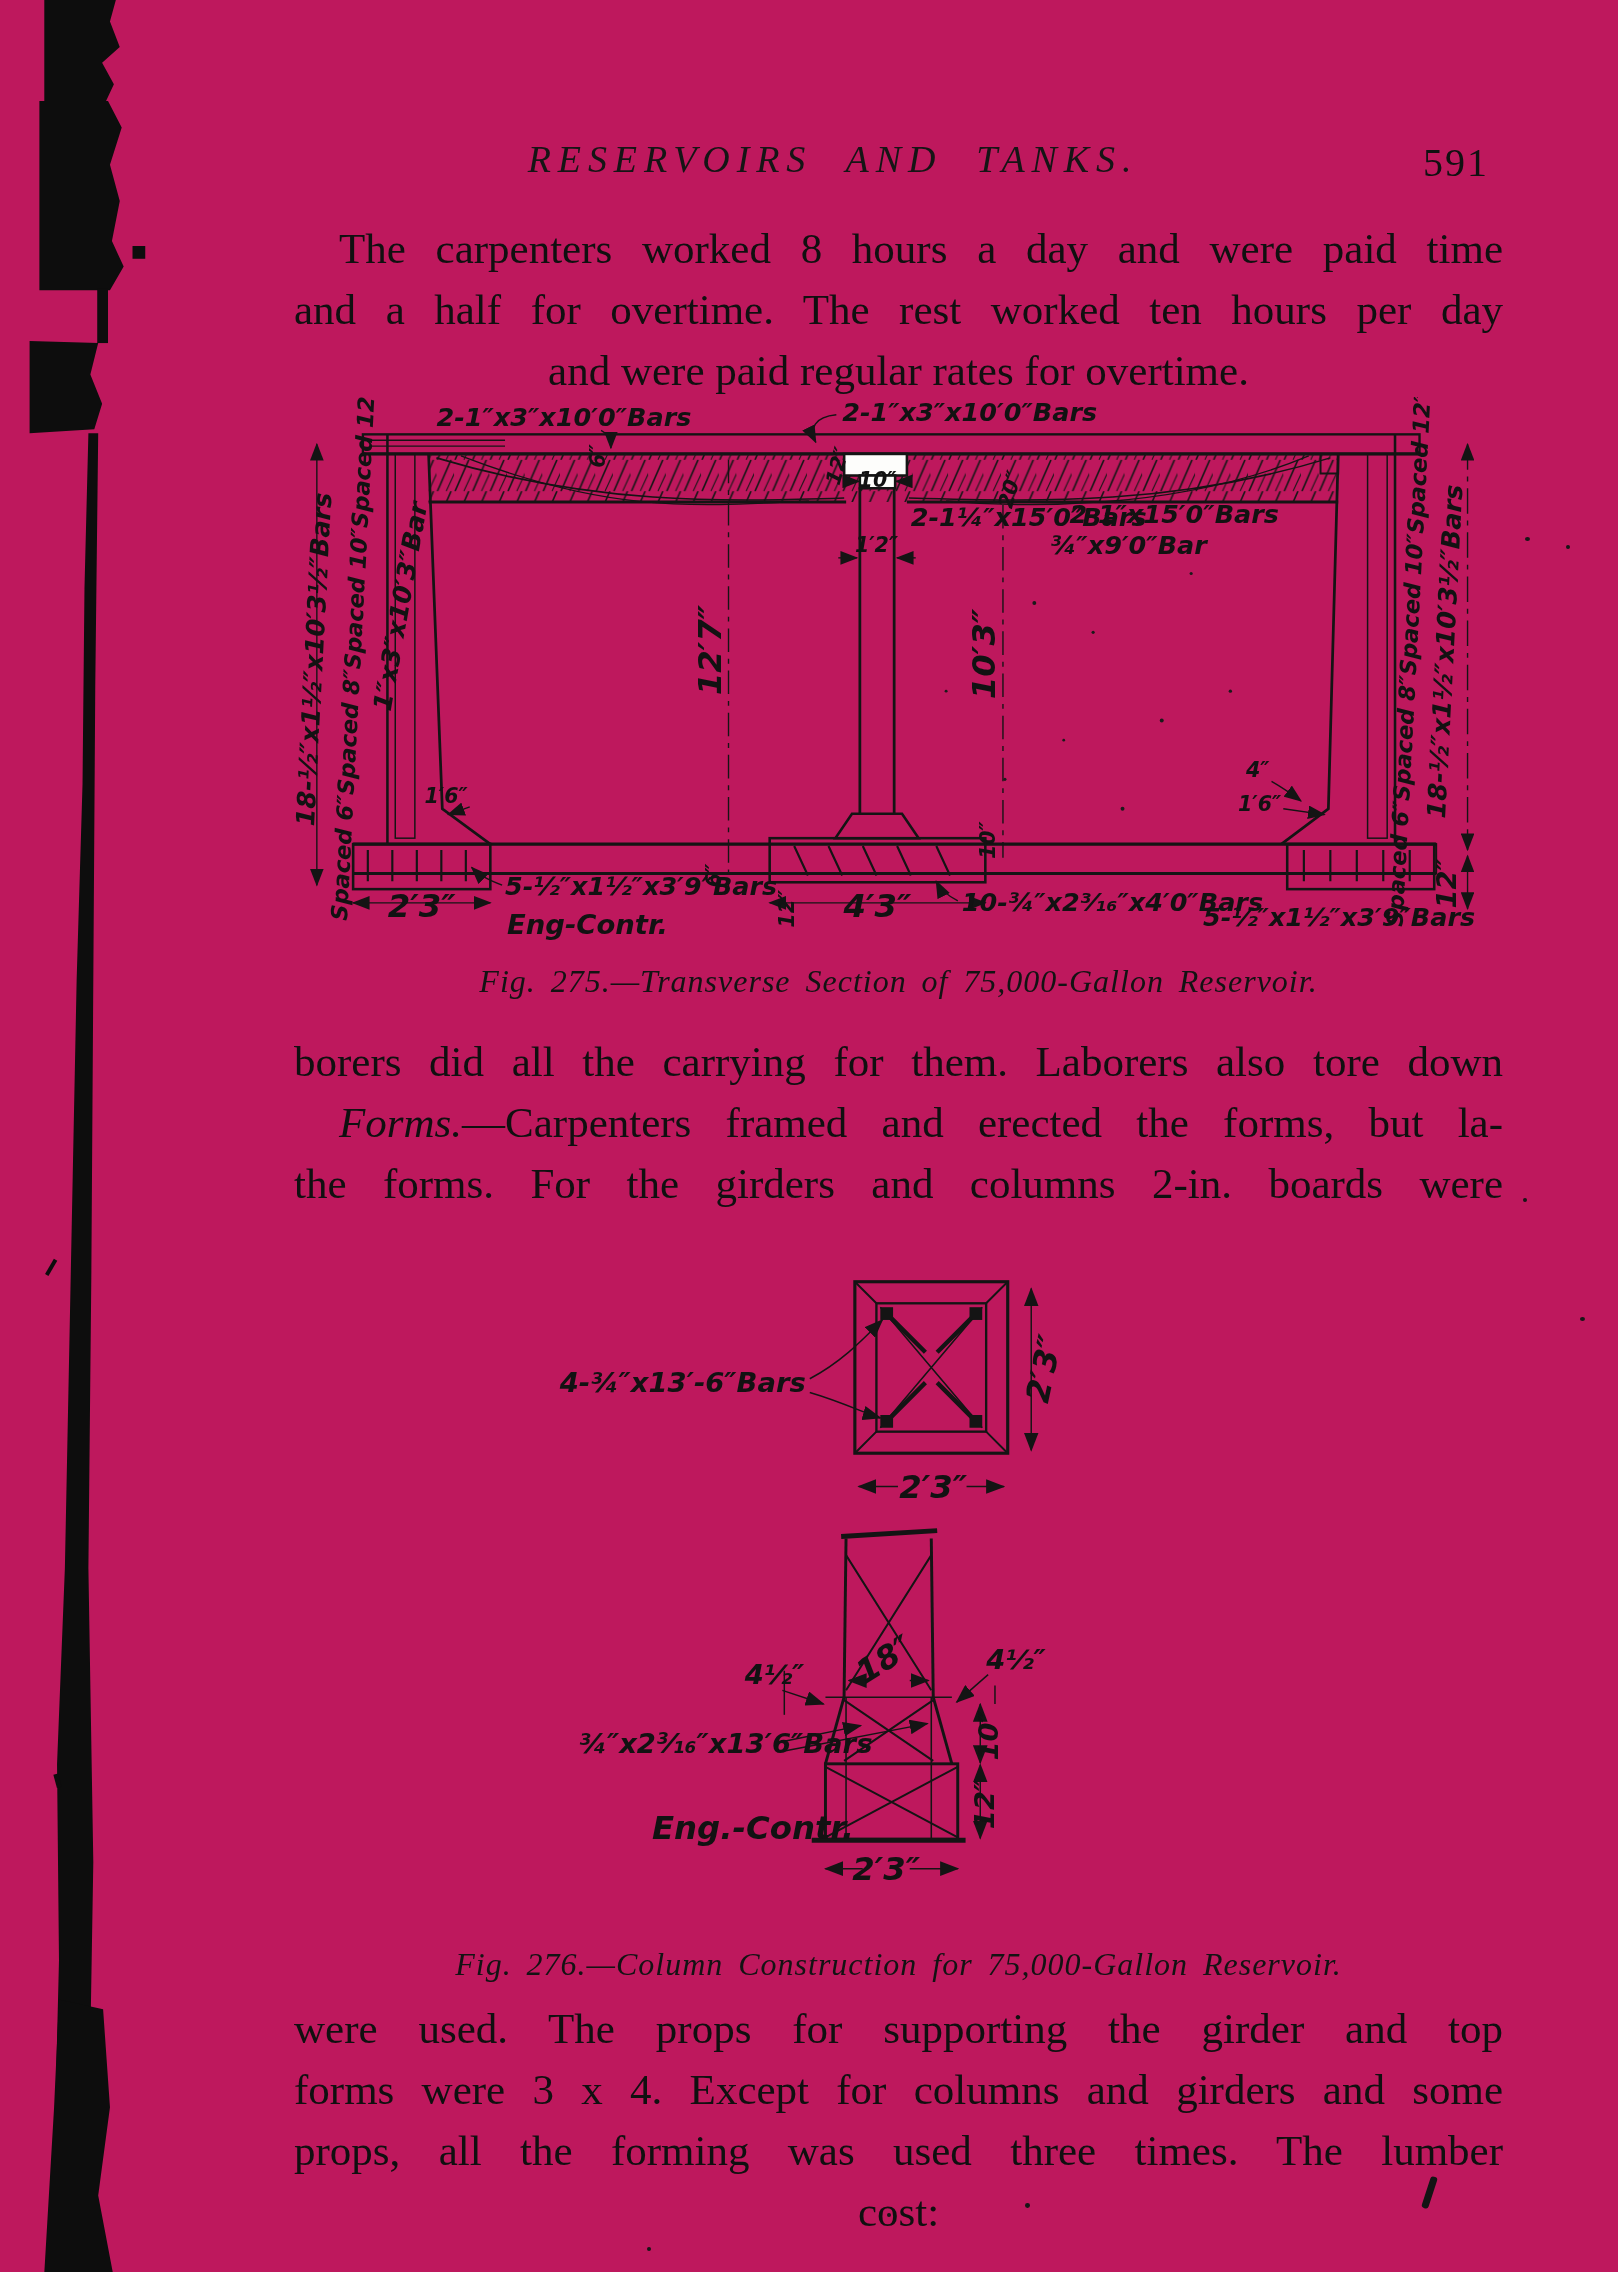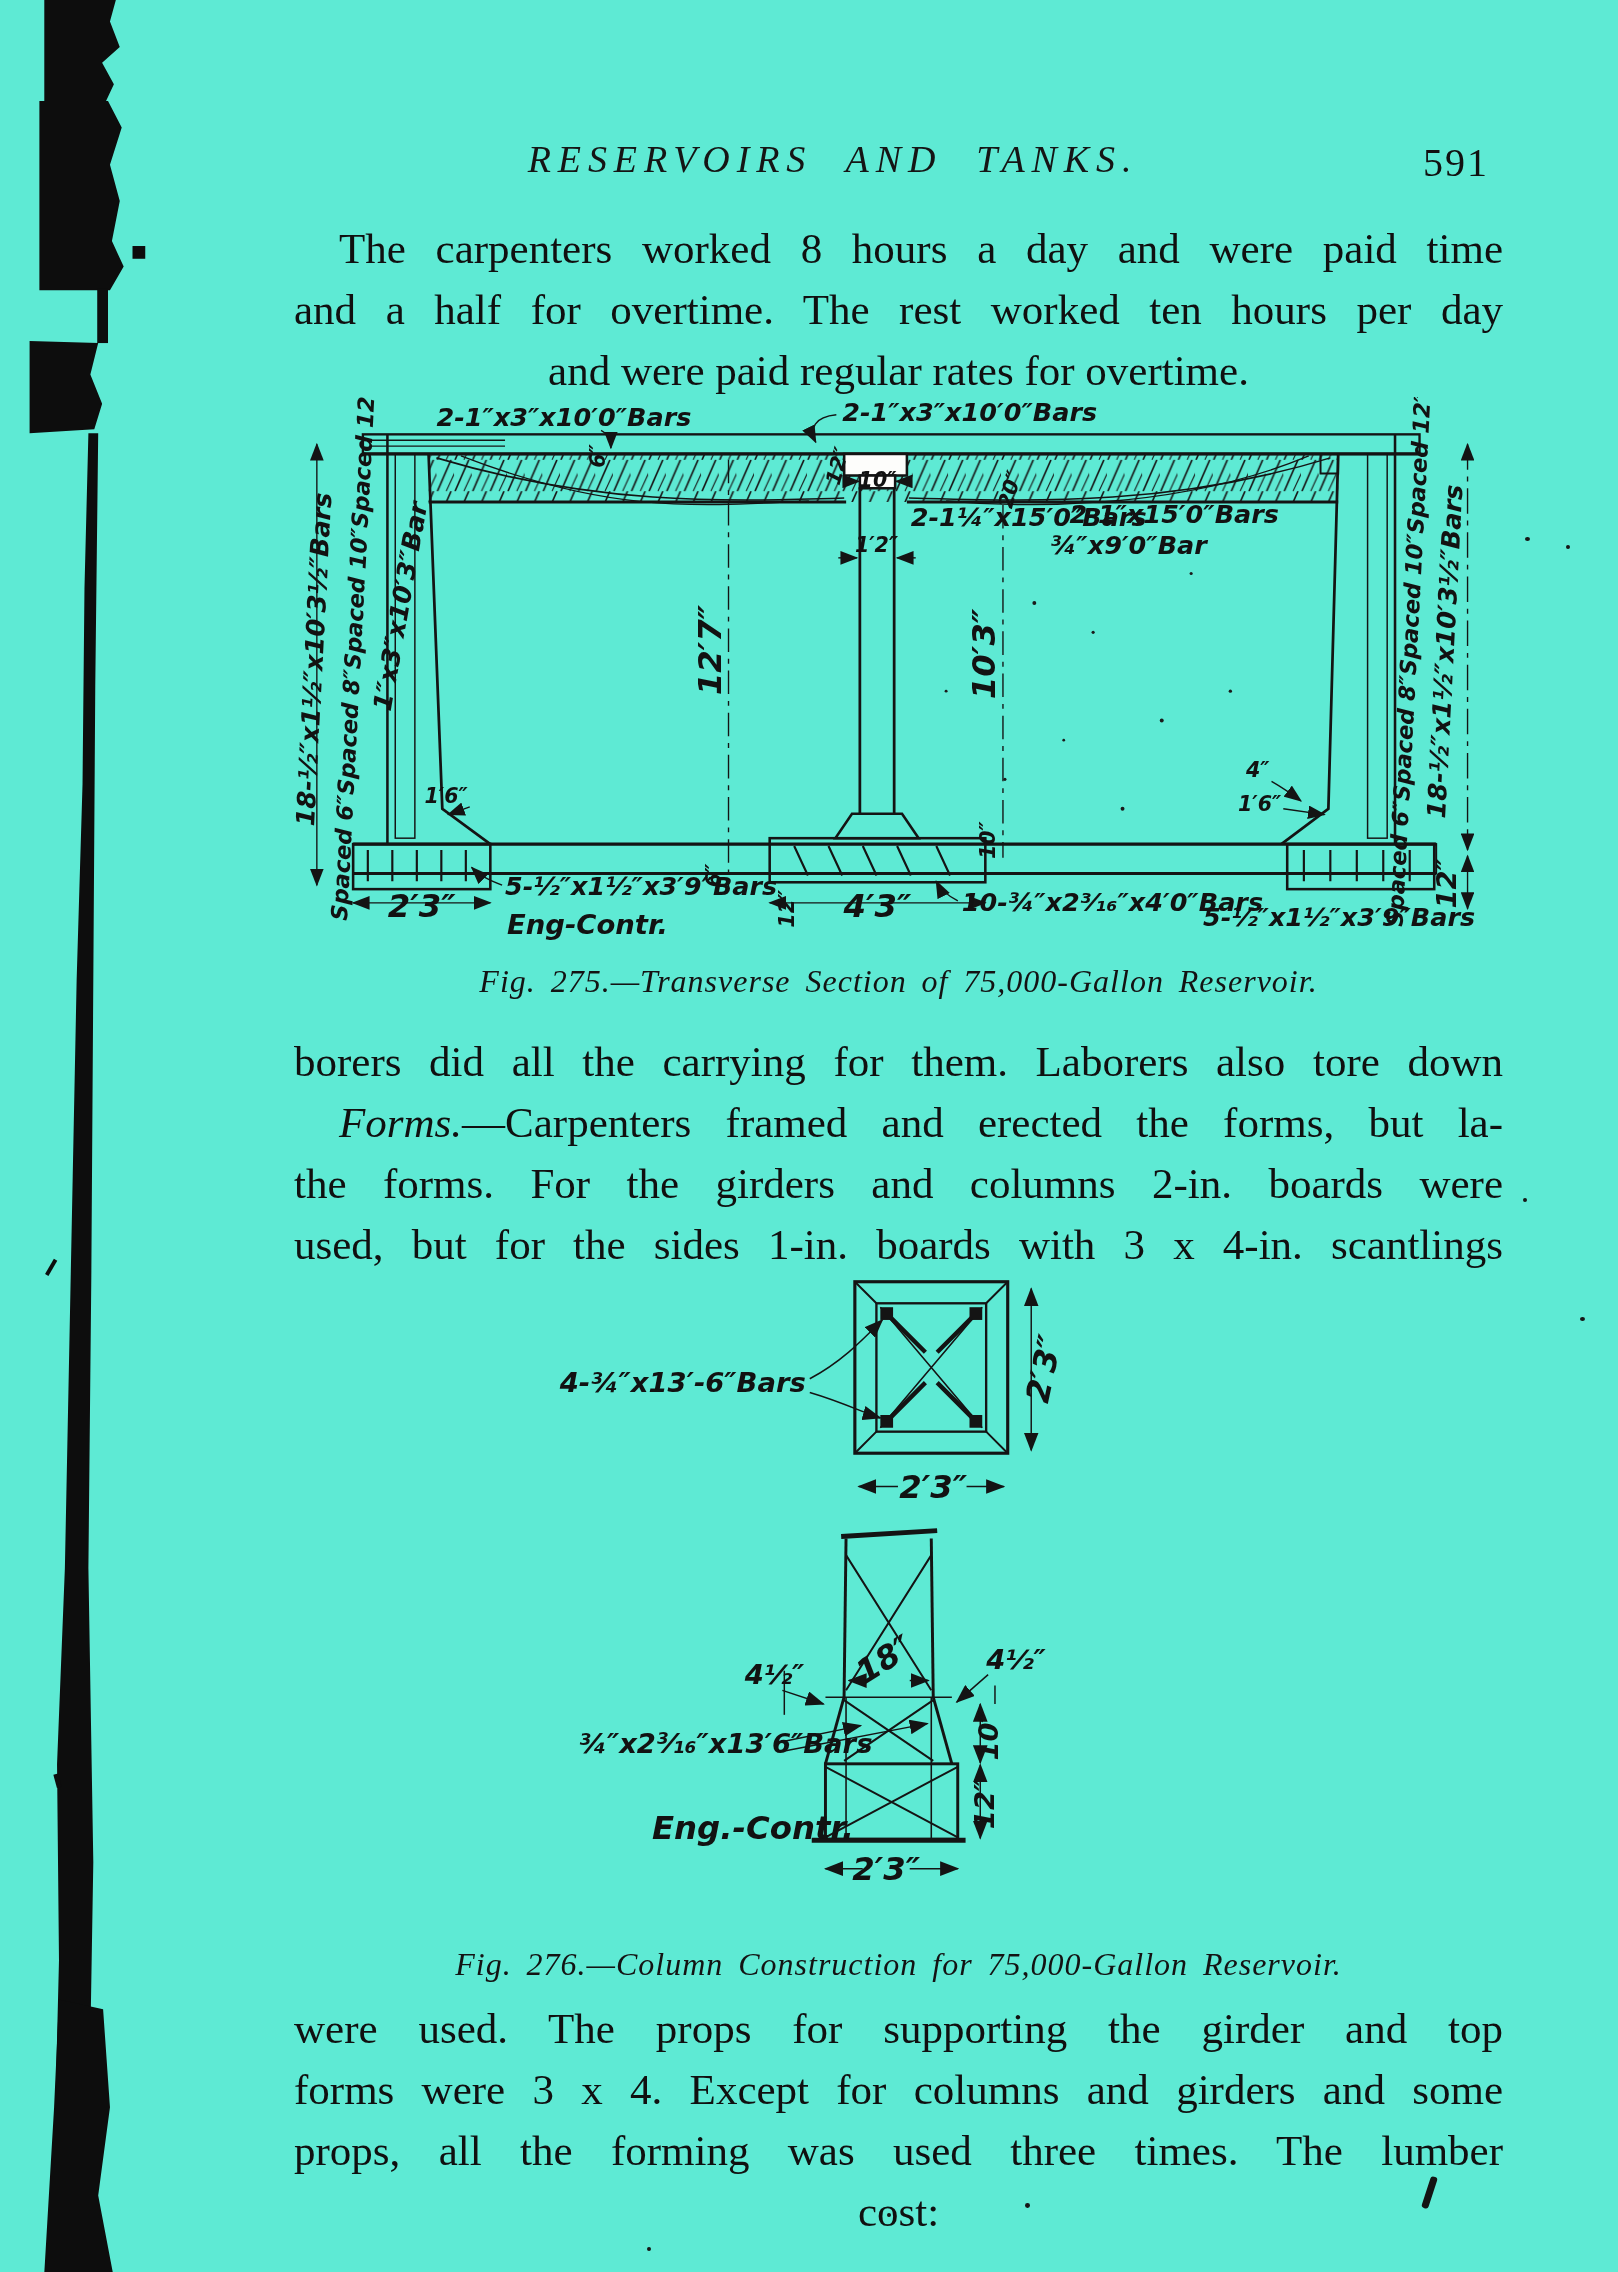--- a/index.html
+++ b/index.html
@@ -1,16 +1,16 @@
 <!DOCTYPE html>
 <html><head>
 <meta charset="utf-8">
 <style>
   html,body{margin:0;padding:0;background:#e8e8e8;}
-  #page{position:relative;width:1618px;height:2273px;background:#5eead4;color:#111;
+  #page{position:relative;width:1618px;height:2273px;background:#be185d;color:#111;
         font-family:"Liberation Serif",serif;overflow:hidden;}
   
   .runhead{position:absolute;top:137px;left:294px;width:1078px;text-align:center;
            font-style:italic;font-size:38px;letter-spacing:6.9px;word-spacing:17.6px;color:#151515;}
   .pagenum{position:absolute;top:139px;left:1423px;font-size:40px;letter-spacing:2px;}
   
   .para{position:absolute;left:294px;width:1209px;font-size:43px;line-height:61px;color:#101010;}
   .jl{text-align:justify;text-align-last:justify;}
   .ll{text-align:center;}
   .indent{padding-left:45px;}
@@ -185,21 +185,20 @@
         <circle cx="820" cy="350" r="1.4"></circle>
     </g>
   </svg>
 
   <div class="caption" style="top:963px">Fig. 275.—Transverse Section of 75,000-Gallon Reservoir.</div>
 
   <div class="para" style="top:1031px">
     <div class="jl">borers did all the carrying for them.  Laborers also tore down</div>
     <div class="jl indent"><span class="ital">Forms.</span><span>—Carpenters framed and erected the forms, but la-</span></div>
     <div class="jl">the forms.  For the girders and columns 2-in. boards were</div>
-    <div class="jl">used, but for the sides 1-in. boards with 3 x 4-in. scantlings</div>
   </div>
 
   <svg class="figsvg" style="left:549px;top:1269px" width="549" height="632" viewBox="0 0 560 645">
     <defs>
       <marker id="ar2" markerWidth="13" markerHeight="10" refX="12" refY="5" orient="auto-start-reverse" viewBox="0 0 13 10">
         <path d="M0,0 L13,5 L0,10 z" fill="#141414"></path>
       </marker>
       <pattern id="stip2" width="20" height="14" patternUnits="userSpaceOnUse">
         <circle cx="4" cy="4" r="1.3" fill="#222"></circle>
           <circle cx="14" cy="10" r="1.1" fill="#222"></circle>

